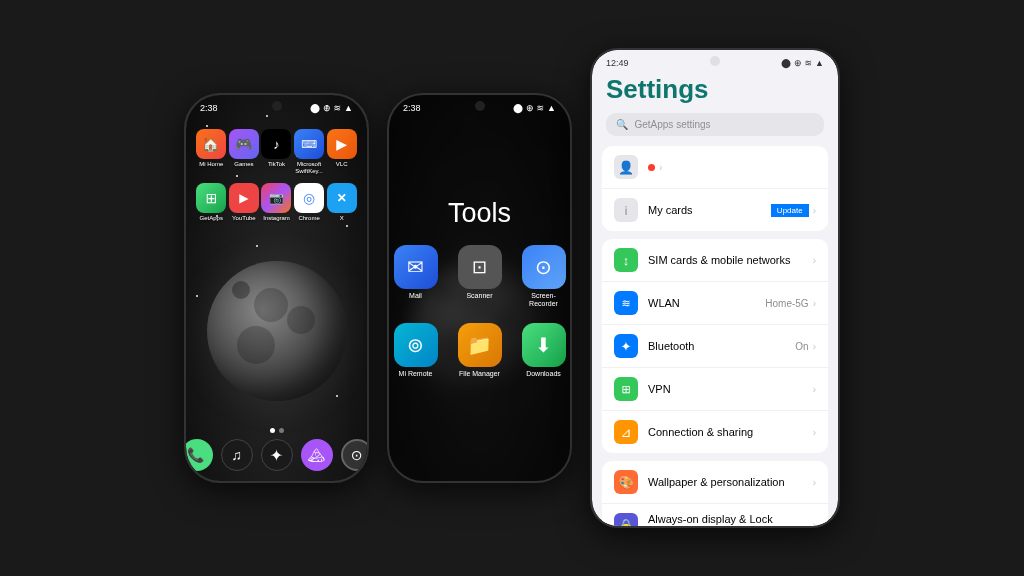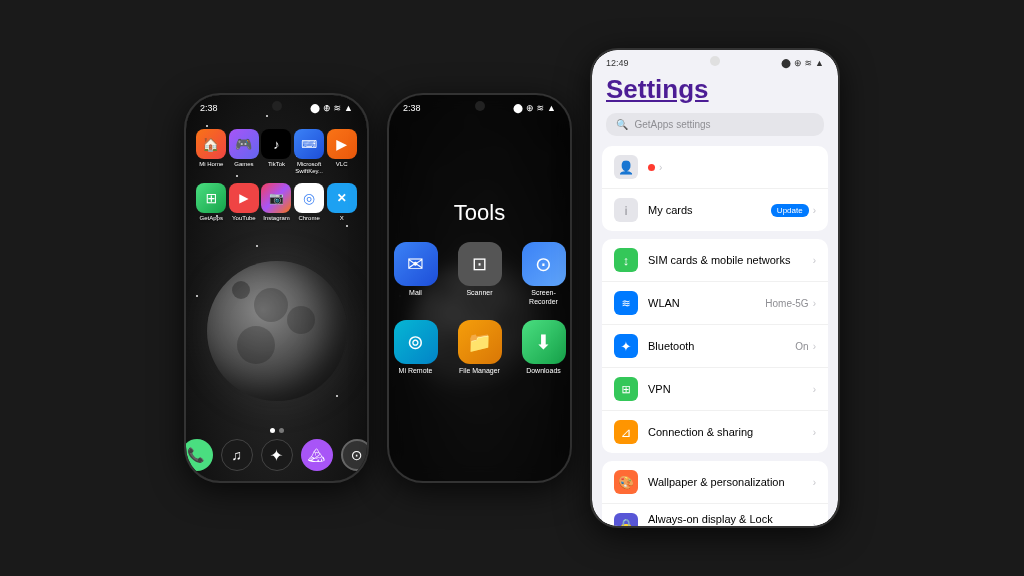--- a/index.html
+++ b/index.html
@@ -184,21 +184,21 @@
       top: 0; left: 0; right: 0; bottom: 0;
       background: rgba(0,0,0,0.6);
       backdrop-filter: blur(8px);
       display: flex;
       flex-direction: column;
       align-items: center;
       justify-content: center;
       gap: 16px;
     }
     .folder-title {
-      font-size: 22px;
+      font-size: 27px;
       color: #fff;
       font-weight: 300;
       margin-bottom: 0;
     }
     .folder-grid {
       display: grid;
       grid-template-columns: repeat(3, 50px);
       gap: 14px;
     }
     .folder-app {
@@ -241,23 +241,22 @@
       padding: 8px 14px 0;
       display: flex;
       align-items: center;
       justify-content: space-between;
       font-size: 9px;
       color: #333;
     }
     .settings-title {
       font-size: 26px;
       font-weight: 700;
-      color: #4c1d95;
+      color: #0f766e;
       padding: 6px 14px 8px;
-      text-decoration: underline;
     }
     .settings-search {
       margin: 0 14px 10px;
       background: #e5e5ea;
       border-radius: 10px;
       padding: 6px 10px;
       display: flex;
       align-items: center;
       gap: 6px;
       color: #8e8e93;
@@ -307,21 +306,21 @@
       gap: 4px;
       font-size: 10px;
       color: #8e8e93;
     }
     .chevron { font-size: 10px; color: #c7c7cc; }
     .badge-update {
       background: #007aff;
       color: #fff;
       font-size: 8px;
       padding: 2px 6px;
-      border-radius: 6px;
+      border-radius: 0;
       font-weight: 500;
     }
     .badge-dot {
       width: 7px;
       height: 7px;
       border-radius: 50%;
       background: #ff3b30;
       flex-shrink: 0;
     }
     .icon-sim { background: #34c759; color: #fff; }

